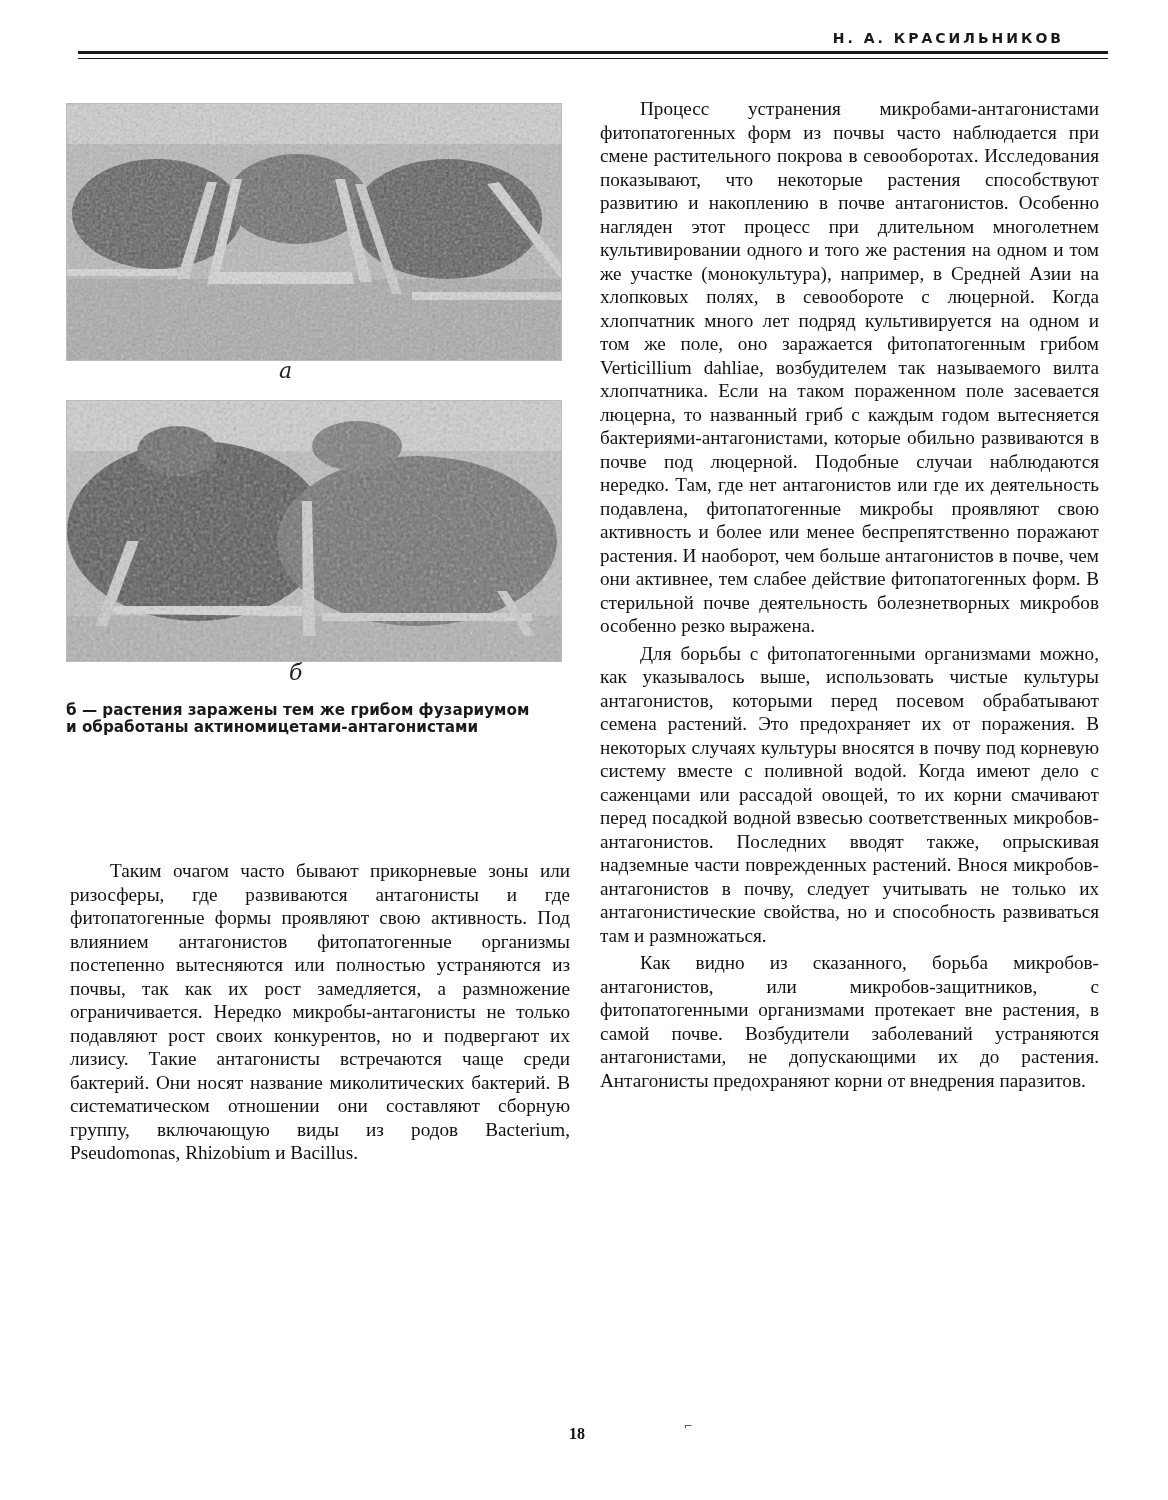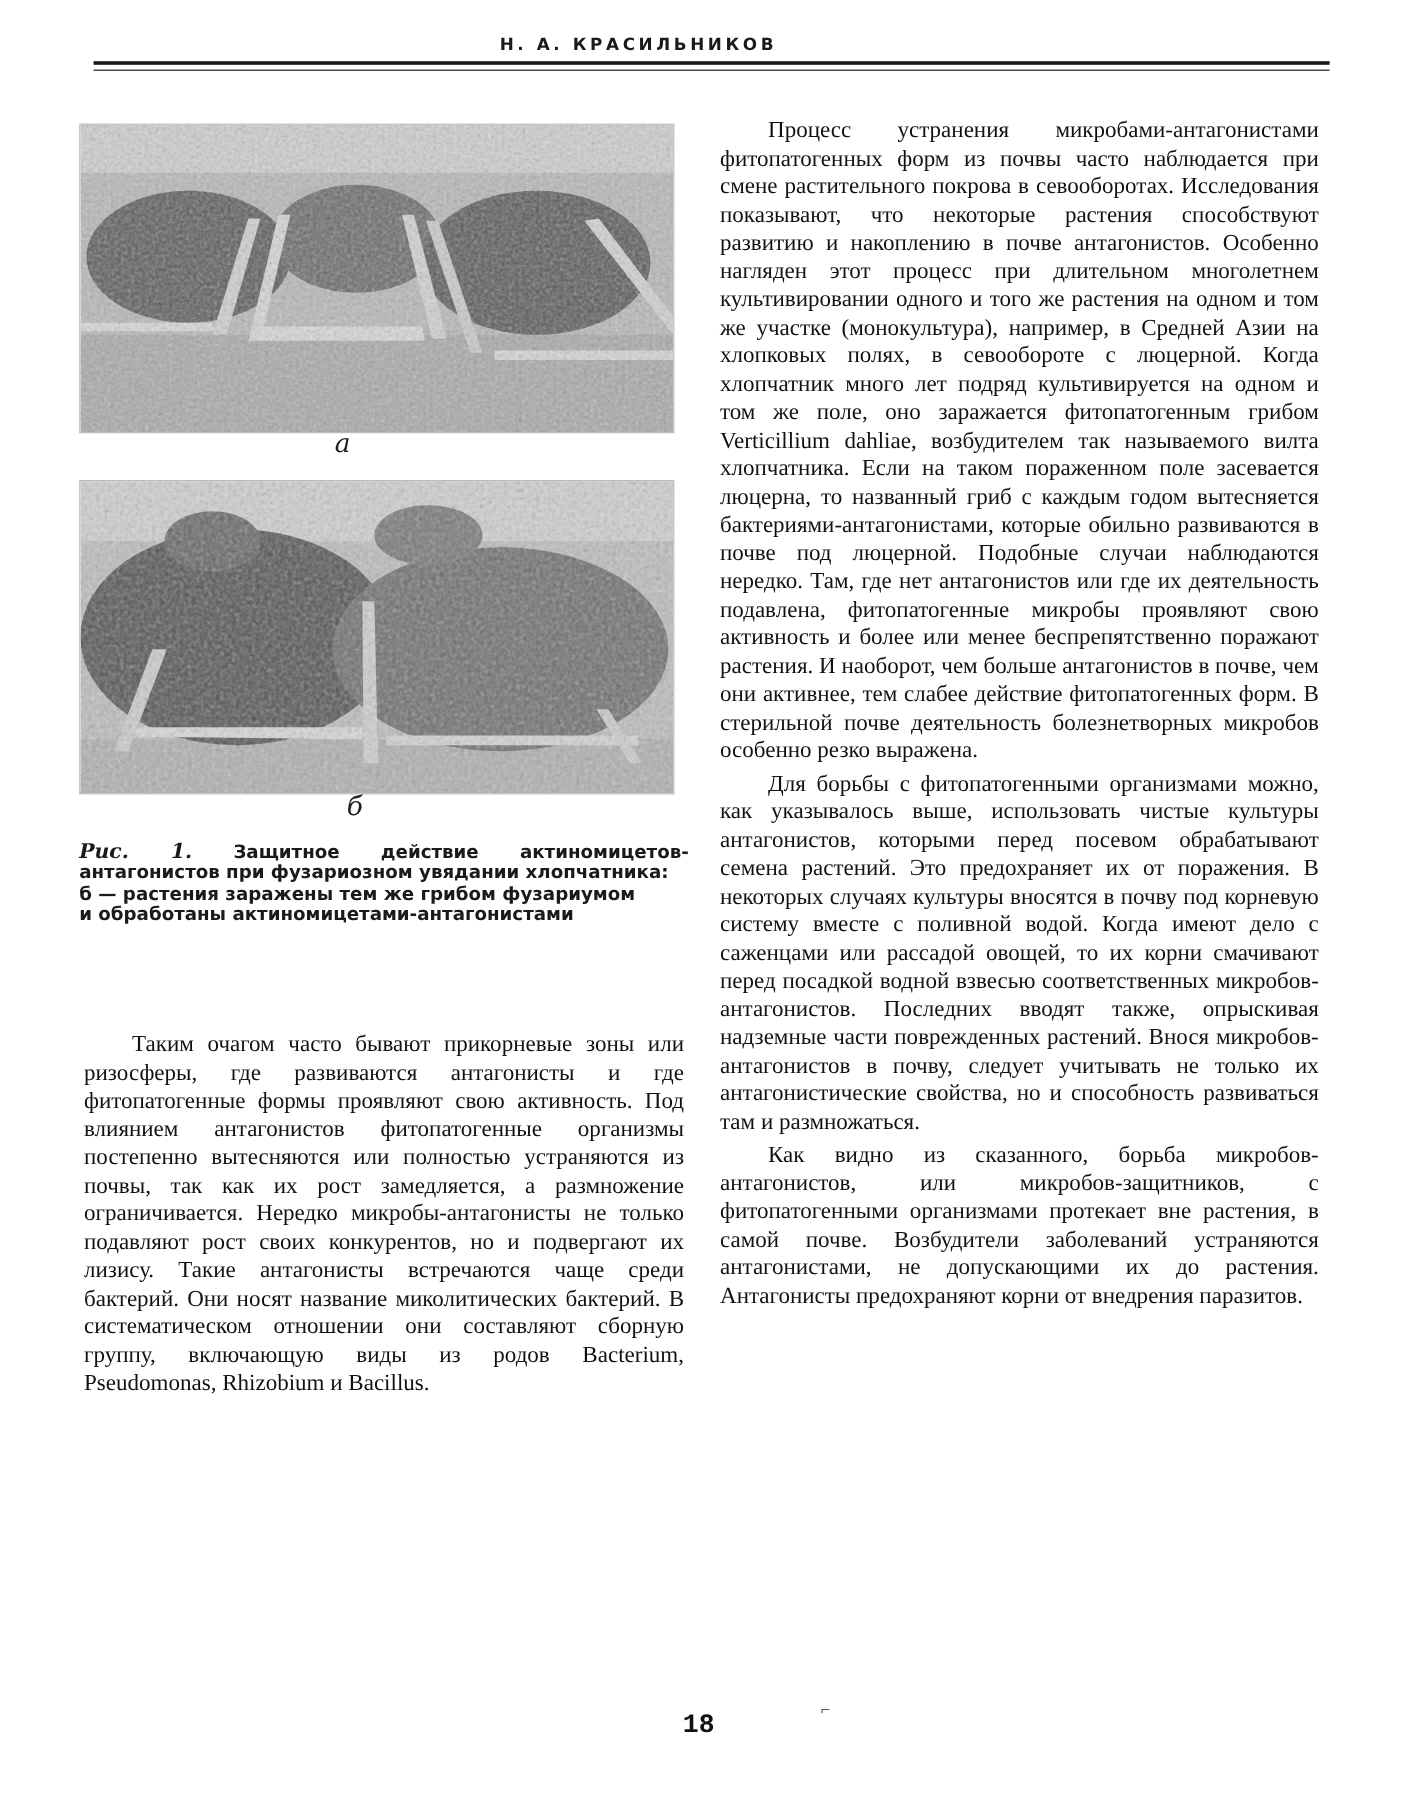--- a/index.html
+++ b/index.html
@@ -1,37 +1,37 @@
 <!DOCTYPE html>
 <html><head>
 <meta charset="utf-8">
 <style>
   html, body { margin: 0; padding: 0; background: #ffffff; }
   body { width: 1168px; height: 1500px; position: relative; overflow: hidden;
          font-family: "Liberation Serif", "DejaVu Serif", serif; color: #111; }
-  .running-head { position: absolute; top: 30px; left: 0; width: 1064px; text-align: center;
+  .running-head { position: absolute; top: 30px; left: 0; width: 1064px; text-align: right;
          font-family: "DejaVu Sans", sans-serif; font-weight: bold; font-size: 14px; letter-spacing: 3px; color:#1a1a1a; }
   .rule1 { position: absolute; top: 51px; left: 78px; width: 1030px; height: 3px; background: #1a1a1a; }
   .rule2 { position: absolute; top: 58px; left: 78px; width: 1030px; height: 1px; background: #1a1a1a; }
   .col { position: absolute; font-size: 19.2px; line-height: 23.5px; text-align: justify; }
   .col p { margin: 4px; }
   .col p.indent { text-indent: 40px; }
   .col-left-text { left: 66px; top: 855px; width: 508px; }
   .col-right { left: 596px; top: 93px; width: 507px; }
   .photo { position: absolute; left: 66px; width: 494px; border: 1px solid #bbb; overflow: hidden; }
   .photo-a { top: 103px; height: 256px; }
   .photo-b { top: 400px; height: 260px; }
   .photo-label { position: absolute; font-style: italic; font-size: 22px; font-family: "DejaVu Serif", serif; color:#222; }
   .label-a { left: 279px; top: 358px; }
   .label-b { left: 289px; top: 660px; }
   .caption { position: absolute; left: 66px; top: 702px; width: 508px; font-family: "DejaVu Sans", sans-serif;
          font-size: 15.2px; line-height: 17.4px; text-align: justify; font-weight: bold; color:#1a1a1a; }
   .caption .fig { font-style: italic; font-family: "DejaVu Serif", serif; font-size: 17px; }
   .caption .last { }
-  .page-number { position: absolute; left: 569px; top: 1425px; font-family: Liberation Mono, monospace; font-weight: bold; font-size: 22px; }
+  .page-number { position: absolute; left: 569px; top: 1425px; font-family: Liberation Serif, serif; font-weight: bold; font-size: 16px; }
   .mark { position: absolute; left: 684px; top: 1418px; font-size: 14px; color:#222; }
 </style>
 </head>
 <body>
 
 <div class="running-head">Н. А. КРАСИЛЬНИКОВ</div>
 <div class="rule1"></div>
 <div class="rule2"></div>
 
 <div class="photo photo-a">
@@ -88,21 +88,20 @@
     <polygon points="255,212 465,212 465,220 255,220" fill="#d4d4d4"></polygon>
     <polygon points="235,100 245,100 248,235 236,235" fill="#cfcfcf"></polygon>
     <polygon points="60,140 72,140 40,225 28,225" fill="#cccccc"></polygon>
     <polygon points="430,190 440,190 468,235 458,235" fill="#cccccc"></polygon>
     <rect width="494" height="260" filter="url(#noiseB)"></rect>
   </svg>
 </div>
 <div class="photo-label label-b">б</div>
 
 <div class="caption">
-  <div><span class="fig">Рис. 1.</span> <span>Защитное действие актиномицетов-антагонистов при фузариозном увядании хлопчатника:</span></div>
   <div>б — растения заражены тем же грибом фузариумом</div>
   <div class="last">и обработаны актиномицетами-антагонистами</div>
 </div>
 
 <div class="col col-left-text">
   <p class="indent">Таким очагом часто бывают прикорневые зоны или ризосферы, где развиваются антагонисты и где фитопатогенные формы проявляют свою активность. Под влиянием антагонистов фитопатогенные организмы постепенно вытесняются или полностью устраняются из почвы, так как их рост замедляется, а размножение ограничивается. Нередко микробы-антагонисты не только подавляют рост своих конкурентов, но и подвергают их лизису. Такие антагонисты встречаются чаще среди бактерий. Они носят название миколитических бактерий. В систематическом отношении они составляют сборную группу, включающую виды из родов Bacterium, Pseudomonas, Rhizobium и Bacillus.</p>
 </div>
 
 <div class="col col-right">
   <p class="indent">Процесс устранения микробами-антагонистами фитопатогенных форм из почвы часто наблюдается при смене растительного покрова в севооборотах. Исследования показывают, что некоторые растения способствуют развитию и накоплению в почве антагонистов. Особенно нагляден этот процесс при длительном многолетнем культивировании одного и того же растения на одном и том же участке (монокультура), например, в Средней Азии на хлопковых полях, в севообороте с люцерной. Когда хлопчатник много лет подряд культивируется на одном и том же поле, оно заражается фитопатогенным грибом Verticillium dahliae, возбудителем так называемого вилта хлопчатника. Если на таком пораженном поле засевается люцерна, то названный гриб с каждым годом вытесняется бактериями-антагонистами, которые обильно развиваются в почве под люцерной. Подобные случаи наблюдаются нередко. Там, где нет антагонистов или где их деятельность подавлена, фитопатогенные микробы проявляют свою активность и более или менее беспрепятственно поражают растения. И наоборот, чем больше антагонистов в почве, чем они активнее, тем слабее действие фитопатогенных форм. В стерильной почве деятельность болезнетворных микробов особенно резко выражена.</p>

